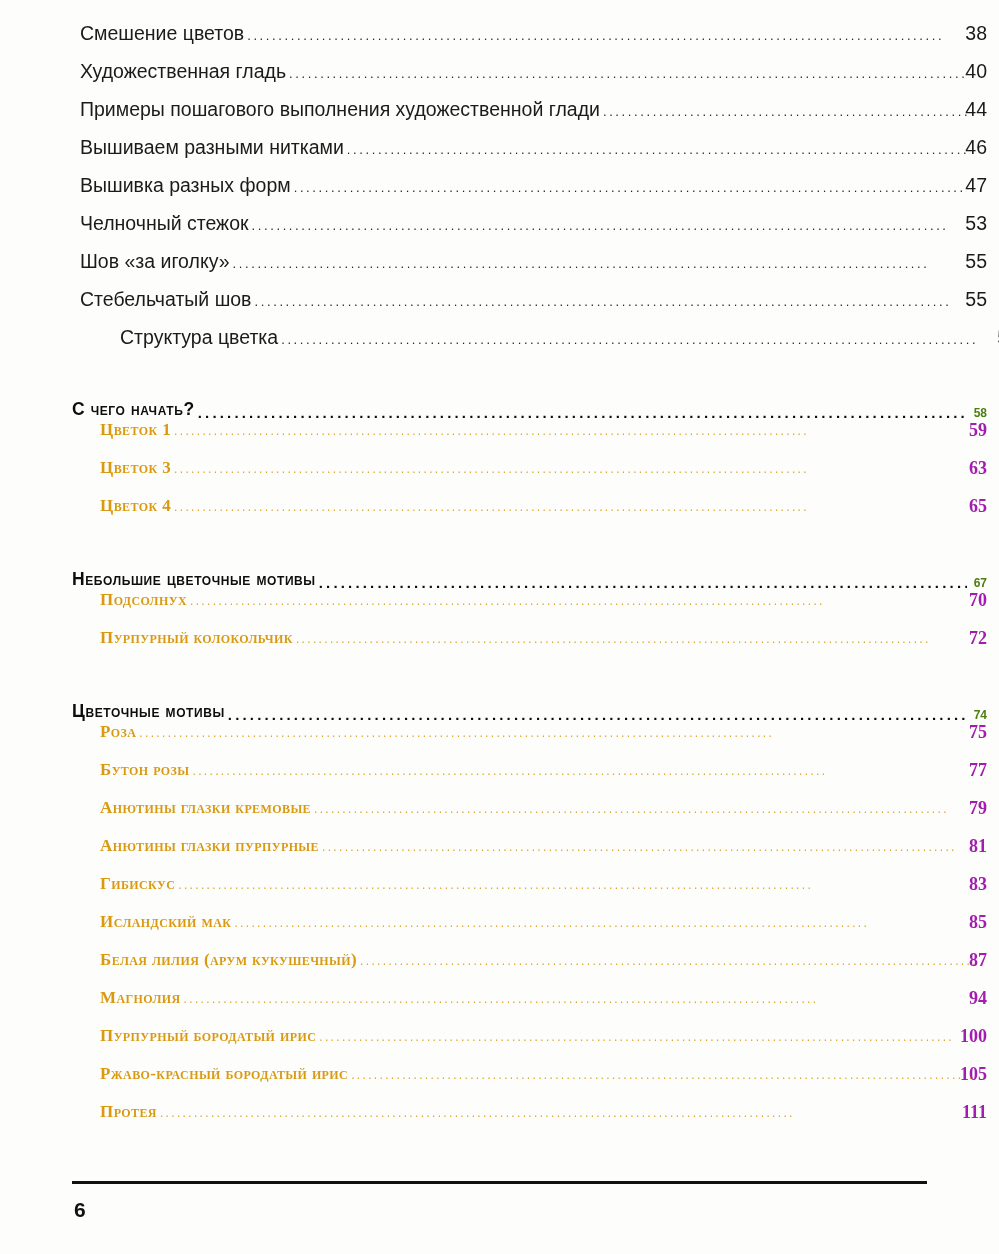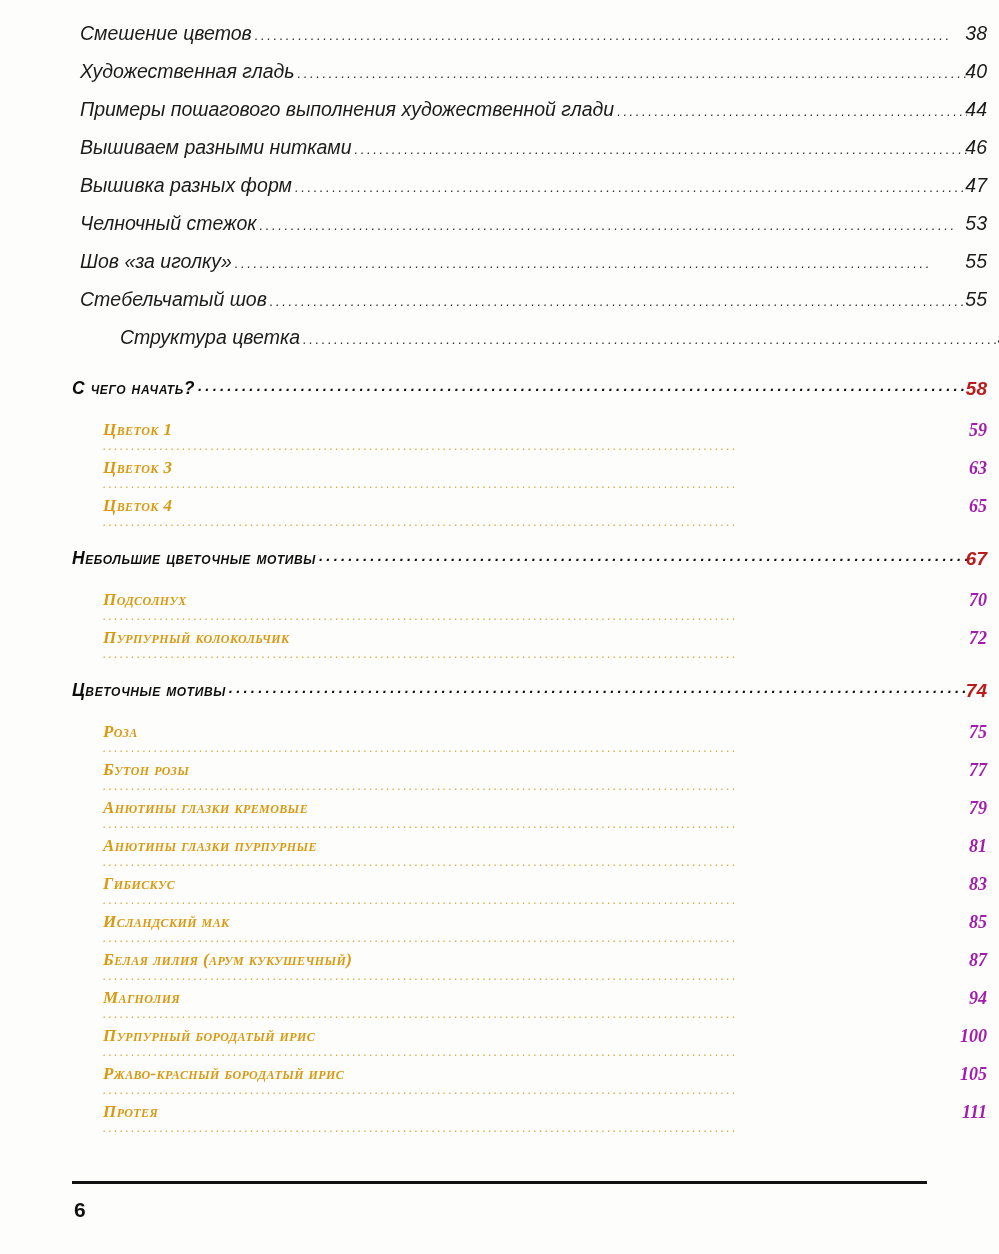--- a/index.html
+++ b/index.html
@@ -55,21 +55,20 @@
   .row .pageno {
     flex: 0 0 auto;
     position: absolute;
     right: 12px;
     text-align: right;
     min-width: 40px;
   }
   .rowwrap {
     position: relative;
     padding-right: 0;
-    font-style: italic;
   }
 
   
   .lvl-plain {
     height: 38px;
     padding-left: 80px;
     padding-right: 30px;
   }
   .lvl-plain .title {
     font-size: 19.5px;
@@ -83,44 +82,43 @@
     color: #1b1b1b;
     font-weight: 400;
   }
   .lvl-plain.extra-indent { padding-left: 88px; margin-left: 32px; }
 
   
   .lvl-head {
     height: 42px;
     padding-left: 72px;
     padding-right: 30px;
-    align-items: flex-start;
+    align-items: flex-end;
   }
   .lvl-head .title {
     font-size: 17.5px;
     color: #0d0d0d;
     font-weight: 700;
     font-variant: small-caps;
     text-transform: lowercase;
     letter-spacing: 0.6px;
   }
   .lvl-head .title::first-letter { text-transform: uppercase; }
   .lvl-head .leader::after { color: #0d0d0d; font-size: 15px; font-weight: 700; }
   .lvl-head .pageno {
-    font-size: 19px;
-    color: #b91c1c;
+    font-size: 12px;
+    color: #4d7c0f;
     font-weight: 700;
   }
 
   
   .lvl-gold {
     height: 38px;
     padding-left: 100px;
     padding-right: 22px;
-    flex-direction: column;
   }
   .lvl-gold .title {
     font-family: "Liberation Serif", "DejaVu Serif", serif;
     font-size: 17px;
     color: #d99a12;
     font-weight: 700;
     font-variant: small-caps;
     text-transform: lowercase;
     letter-spacing: 0.4px;
   }

